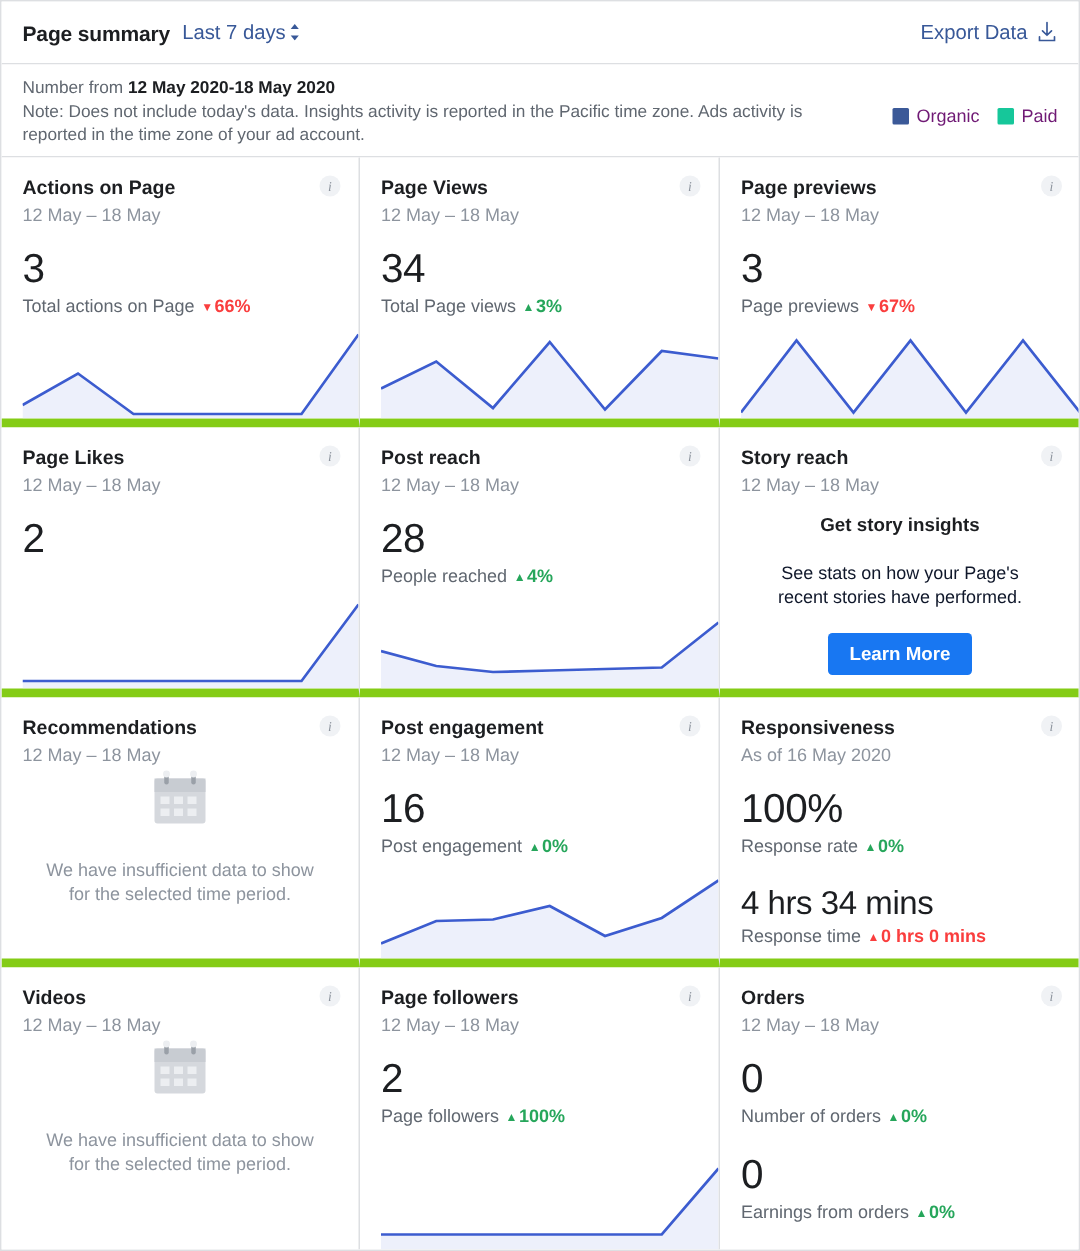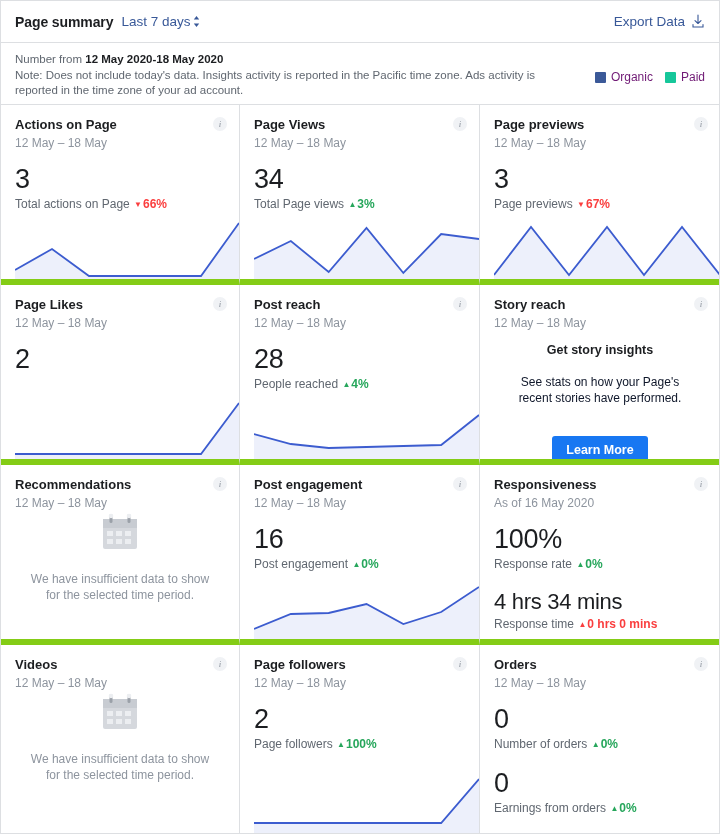--- a/index.html
+++ b/index.html
@@ -201,21 +201,21 @@
   }
   .promo-title { font-size: 12.5px; font-weight: bold; color: #1c1e21; }
   .promo-body {
     font-size: 12px;
     color: #0f172a;
     line-height: 16px;
     margin-top: 17px;
     max-width: 185px;
   }
   .promo-btn {
-    margin-top: 30px;
+    margin-top: 16px;
     background: #1877f2;
     color: #fff;
     border: none;
     border-radius: 3px;
     font-size: 12.5px;
     font-weight: bold;
     font-family: "Liberation Sans", sans-serif;
     padding: 7px 14px;
     cursor: pointer;
   }

